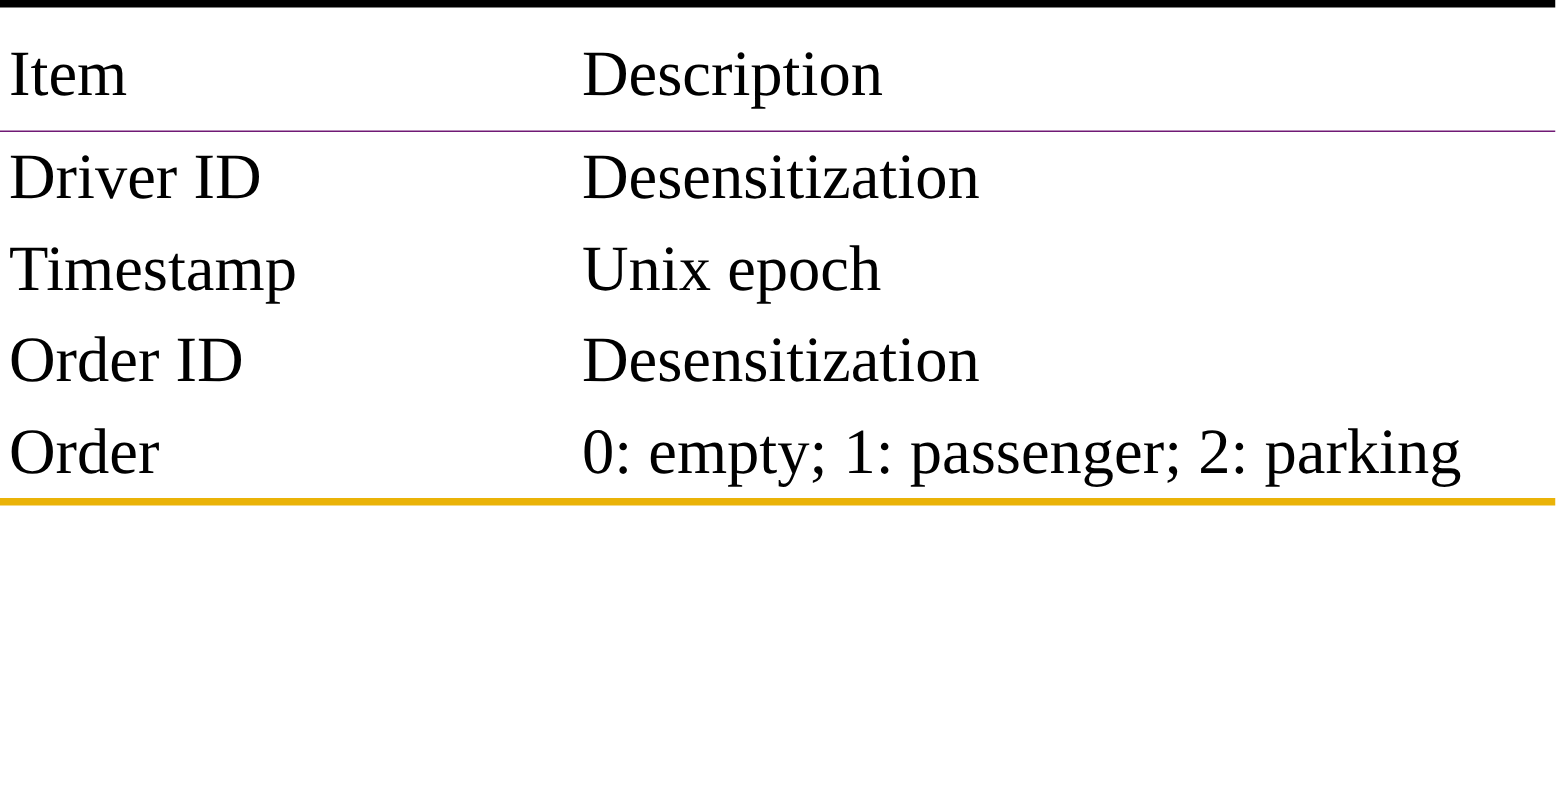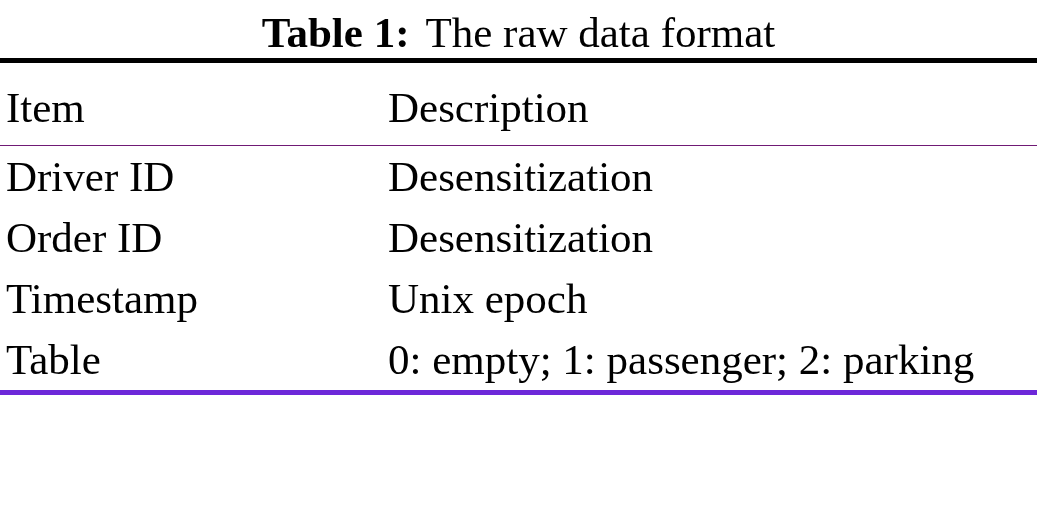--- a/index.html
+++ b/index.html
@@ -40,21 +40,21 @@
   }
   table.datatable col.col-item { width: 388px; }
   thead tr {
     border-top: 5px solid #000000;
     border-bottom: 1px solid #701a75;
   }
   tbody tr.last-row {
     border-bottom: 0;
   }
   tbody {
-    border-bottom: 5px solid #6d28d9;
+    border-bottom: 5px solid #eab308;
   }
   th {
     font-weight: normal;
     text-align: left;
     height: 76px;
     vertical-align: middle;
     padding: 6px 0 0 0;
   }
   td {
     text-align: left;
@@ -63,48 +63,45 @@
     padding: 0;
     white-space: nowrap;
   }
   th.c-item, td.c-item { padding-left: 6px; }
 </style>
 </head>
 <body>
 
 <div class="figure">
 
-  <div class="caption">
-    <span class="cap-label">Table 1:</span><span class="cap-text">The raw data format</span>
-  </div>
 
   <table class="datatable">
     <colgroup>
       <col class="col-item">
       <col class="col-desc">
     </colgroup>
     <thead>
       <tr>
         <th class="c-item">Item</th>
         <th class="c-desc">Description</th>
       </tr>
     </thead>
     <tbody>
       <tr>
         <td class="c-item">Driver ID</td>
         <td class="c-desc">Desensitization</td>
       </tr>
       <tr>
+        <td class="c-item">Timestamp</td>
+        <td class="c-desc">Unix epoch</td>
+      </tr>
+      <tr>
         <td class="c-item">Order ID</td>
         <td class="c-desc">Desensitization</td>
       </tr>
-      <tr>
-        <td class="c-item">Timestamp</td>
-        <td class="c-desc">Unix epoch</td>
-      </tr>
       <tr class="last-row">
-        <td class="c-item">Table</td>
+        <td class="c-item">Order</td>
         <td class="c-desc">0: empty; 1: passenger; 2: parking</td>
       </tr>
     </tbody>
   </table>
 
 </div>
 
 </body></html>

